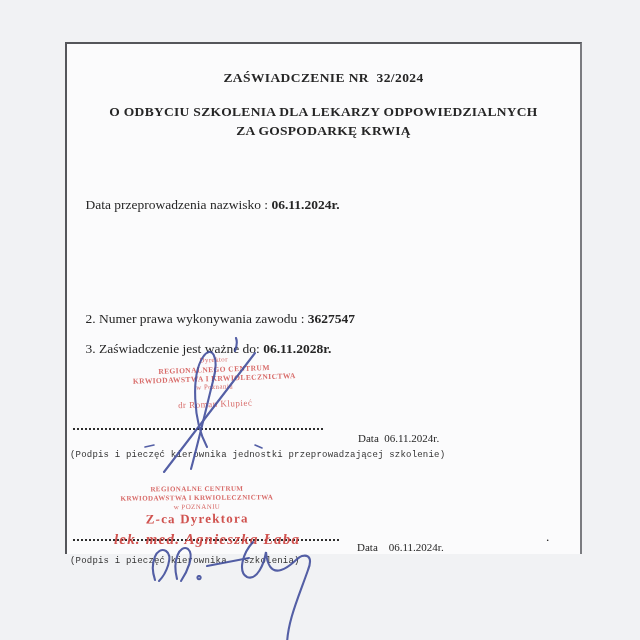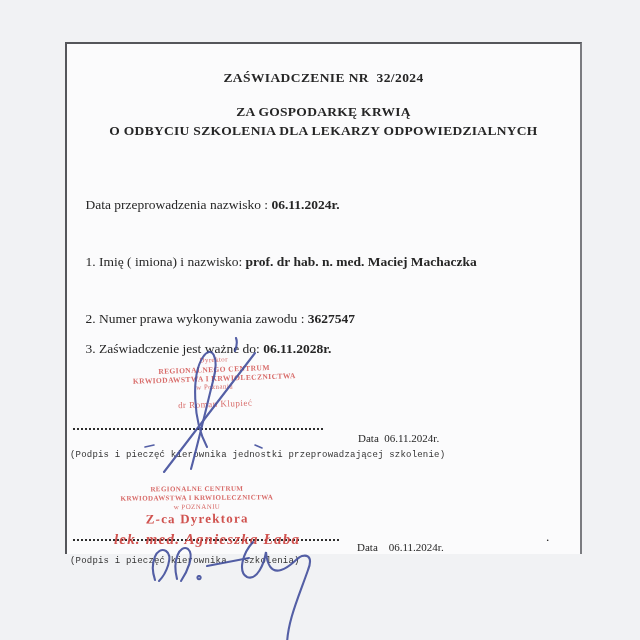--- a/index.html
+++ b/index.html
@@ -72,31 +72,28 @@
   .ink { position: absolute; z-index: 4; }
 </style>
 </head>
 <body>
 
 <div class="page">
 
   <div class="abs title">ZAŚWIADCZENIE NR  32/2024</div>
 
   <div class="abs subtitle">
+    <div>O ODBYCIU SZKOLENIA DLA LEKARZY ODPOWIEDZIALNYCH</div>
     <div>ZA GOSPODARKĘ KRWIĄ</div>
-    <div>O ODBYCIU SZKOLENIA DLA LEKARZY ODPOWIEDZIALNYCH</div>
   </div>
 
   <div class="abs bodyline" style="left:5px; top:137px;">
     <span>Data przeprowadzenia nazwisko : </span><b>06.11.2024r.</b>
   </div>
 
-  <div class="abs bodyline" style="left:5px; top:194px;">
-    <span>1. Imię ( imiona) i nazwisko: </span><b>prof. dr hab. n. med. Maciej Machaczka</b>
-  </div>
 
   <div class="abs bodyline" style="left:5px; top:251px;">
     <span>2. Numer prawa wykonywania zawodu : </span><b>3627547</b>
   </div>
 
   <div class="abs bodyline" style="left:5px; top:281px;">
     <span>3. Zaświadczenie jest ważne do: </span><b>06.11.2028r.</b>
   </div>
 
   <div class="abs stamp stamp1">

